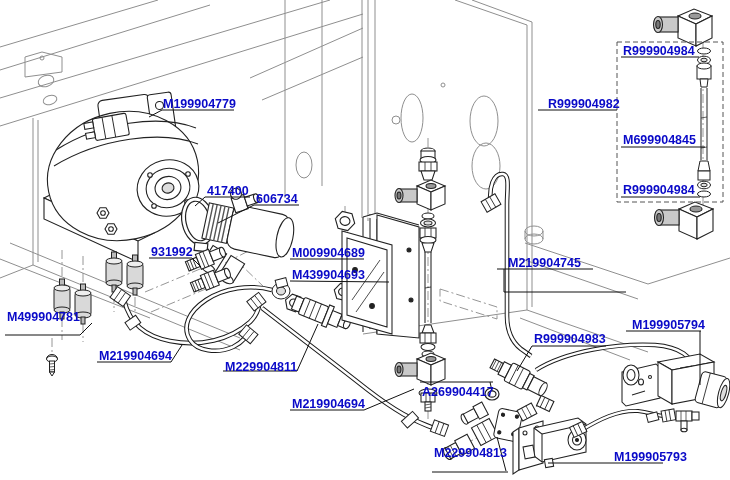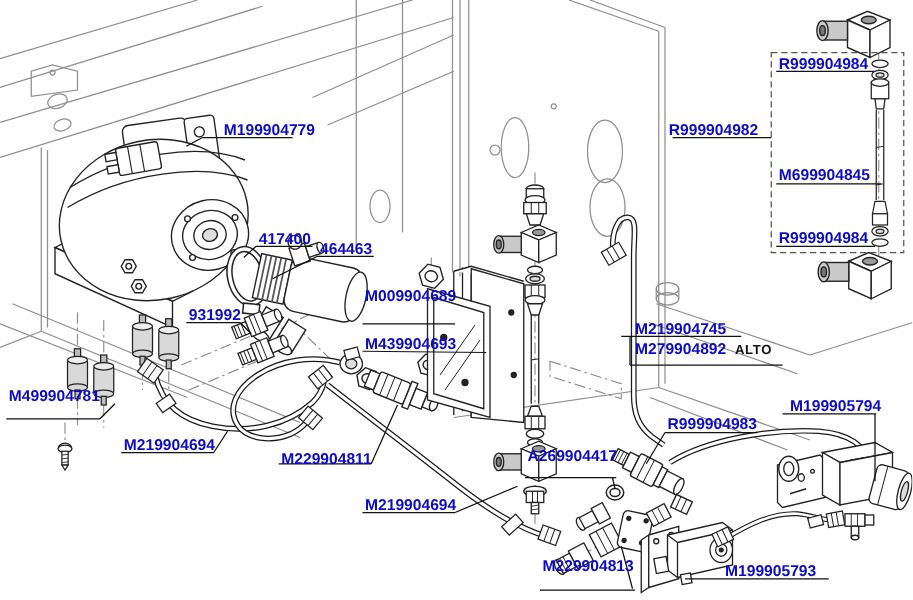--- a/index.html
+++ b/index.html
@@ -515,37 +515,34 @@
     <path d="M532,346 L606,346 M532,346 L517,371"></path>
     <path d="M497,269 L593,269"></path>
     <path d="M504,269 L504,292 M504,292 L626,292"></path>
     <path d="M538,110 L617,110"></path>
     <path d="M621,57 L699,57"></path>
     <path d="M621,147 L705,147"></path>
     <path d="M621,197 L700,197"></path>
   </g>
 </svg>
 
-<div class="lbl" style="left:179px;top:97px">M199904779</div>
+<div class="lbl" style="left:163px;top:97px">M199904779</div>
 <div class="lbl" style="left:207px;top:184px">417400</div>
-<div class="lbl" style="left:256px;top:192px">464463</div>
+<div class="lbl" style="left:256px;top:192px">606734</div>
 <div class="lbl" style="left:151px;top:245px">931992</div>
-<div class="lbl" style="left:292px;top:230px">M009904689</div>
+<div class="lbl" style="left:292px;top:246px">M009904689</div>
 <div class="lbl" style="left:292px;top:268px">M439904693</div>
 <div class="lbl" style="left:7px;top:310px">M499904781</div>
 <div class="lbl" style="left:99px;top:349px">M219904694</div>
 <div class="lbl" style="left:225px;top:360px">M229904811</div>
 <div class="lbl" style="left:292px;top:397px">M219904694</div>
-<div class="lbl" style="left:422px;top:358px">A269904417</div>
+<div class="lbl" style="left:422px;top:385px">A269904417</div>
 <div class="lbl" style="left:434px;top:446px">M229904813</div>
-<div class="lbl" style="left:580px;top:450px">M199905793</div>
+<div class="lbl" style="left:614px;top:450px">M199905793</div>
 <div class="lbl" style="left:632px;top:318px">M199905794</div>
 <div class="lbl" style="left:534px;top:332px">R999904983</div>
 <div class="lbl" style="left:508px;top:256px">M219904745</div>
-<div class="lbl" style="left:508px;top:272px">
-  <span>M279904892</span><span class="note">ALTO</span>
-</div>
-<div class="lbl" style="left:535px;top:97px">R999904982</div>
+<div class="lbl" style="left:548px;top:97px">R999904982</div>
 <div class="lbl" style="left:623px;top:44px">R999904984</div>
 <div class="lbl" style="left:623px;top:133px">M699904845</div>
 <div class="lbl" style="left:623px;top:183px">R999904984</div>
 
 </div>
 
 </body></html>

